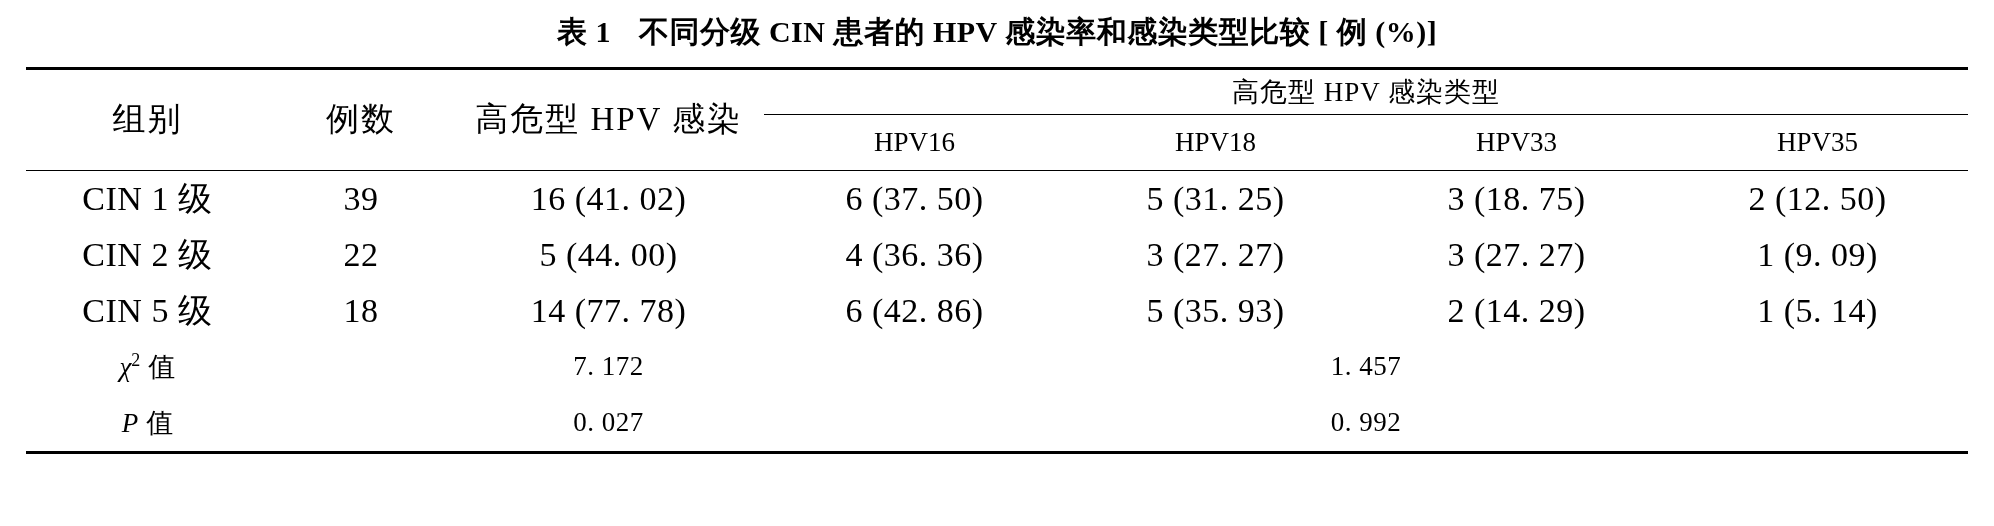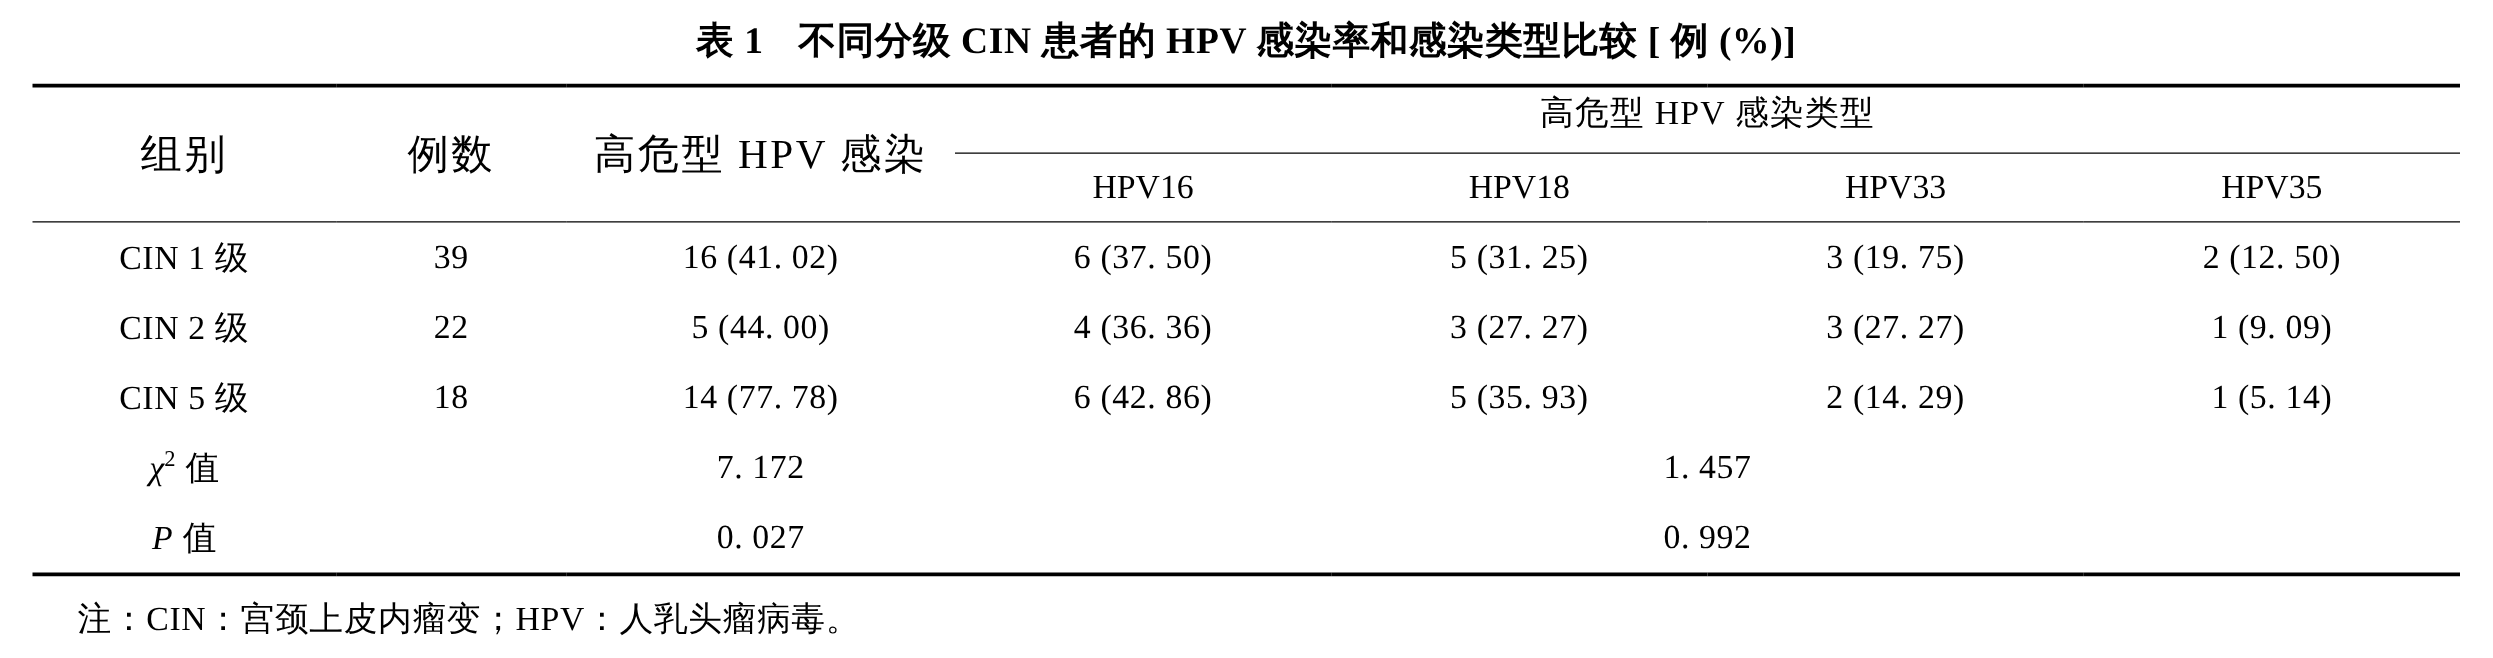--- a/index.html
+++ b/index.html
@@ -62,36 +62,36 @@
     vertical-align: middle;
     padding: 0;
     font-weight: normal;
   }
   .hdr-group {
     height: 46px;
     font-size: 27px;
   }
   .hdr-group .grouped {
     border-bottom: 1.6px solid #000;
-    padding-bottom: 12px;
+    padding-bottom: 2px;
     display: block;
     line-height: 40px;
   }
   .hdr-sub {
     height: 54px;
     font-size: 27px;
   }
   .rowspan-label {
     font-size: 33px;
     letter-spacing: 2px;
     font-family: Liberation Serif, serif;
   }
   .data-row td {
     height: 56px;
-    font-size: 27px;
+    font-size: 34px;
     letter-spacing: 0.5px;
   }
   .stat-row td {
     height: 56px;
     font-size: 27px;
   }
   .stat-label {
     font-style: italic;
     font-size: 29px;
   }
@@ -157,21 +157,21 @@
     <tr class="rule-mid">
       <td colspan="7"></td>
     </tr>
 
     <tr class="data-row">
       <td>CIN 1 级</td>
       <td class="num-cell">39</td>
       <td class="num-cell">16 (41. 02)</td>
       <td class="num-cell">6 (37. 50)</td>
       <td class="num-cell">5 (31. 25)</td>
-      <td class="num-cell">3 (19. 75)</td>
+      <td class="num-cell">3 (18. 75)</td>
       <td class="num-cell">2 (12. 50)</td>
     </tr>
 
     <tr class="data-row">
       <td>CIN 2 级</td>
       <td class="num-cell">22</td>
       <td class="num-cell">5 (44. 00)</td>
       <td class="num-cell">4 (36. 36)</td>
       <td class="num-cell">3 (27. 27)</td>
       <td class="num-cell">3 (27. 27)</td>
@@ -209,15 +209,14 @@
       <td colspan="2" class="num-cell">0. 992</td>
       <td></td>
     </tr>
 
     <tr class="rule-bottom">
       <td colspan="7"></td>
     </tr>
   </tbody>
     </table>
 
-  <div class="note">注：CIN：宫颈上皮内瘤变；HPV：人乳头瘤病毒。</div>
 
 </div>
 
 </body></html>

